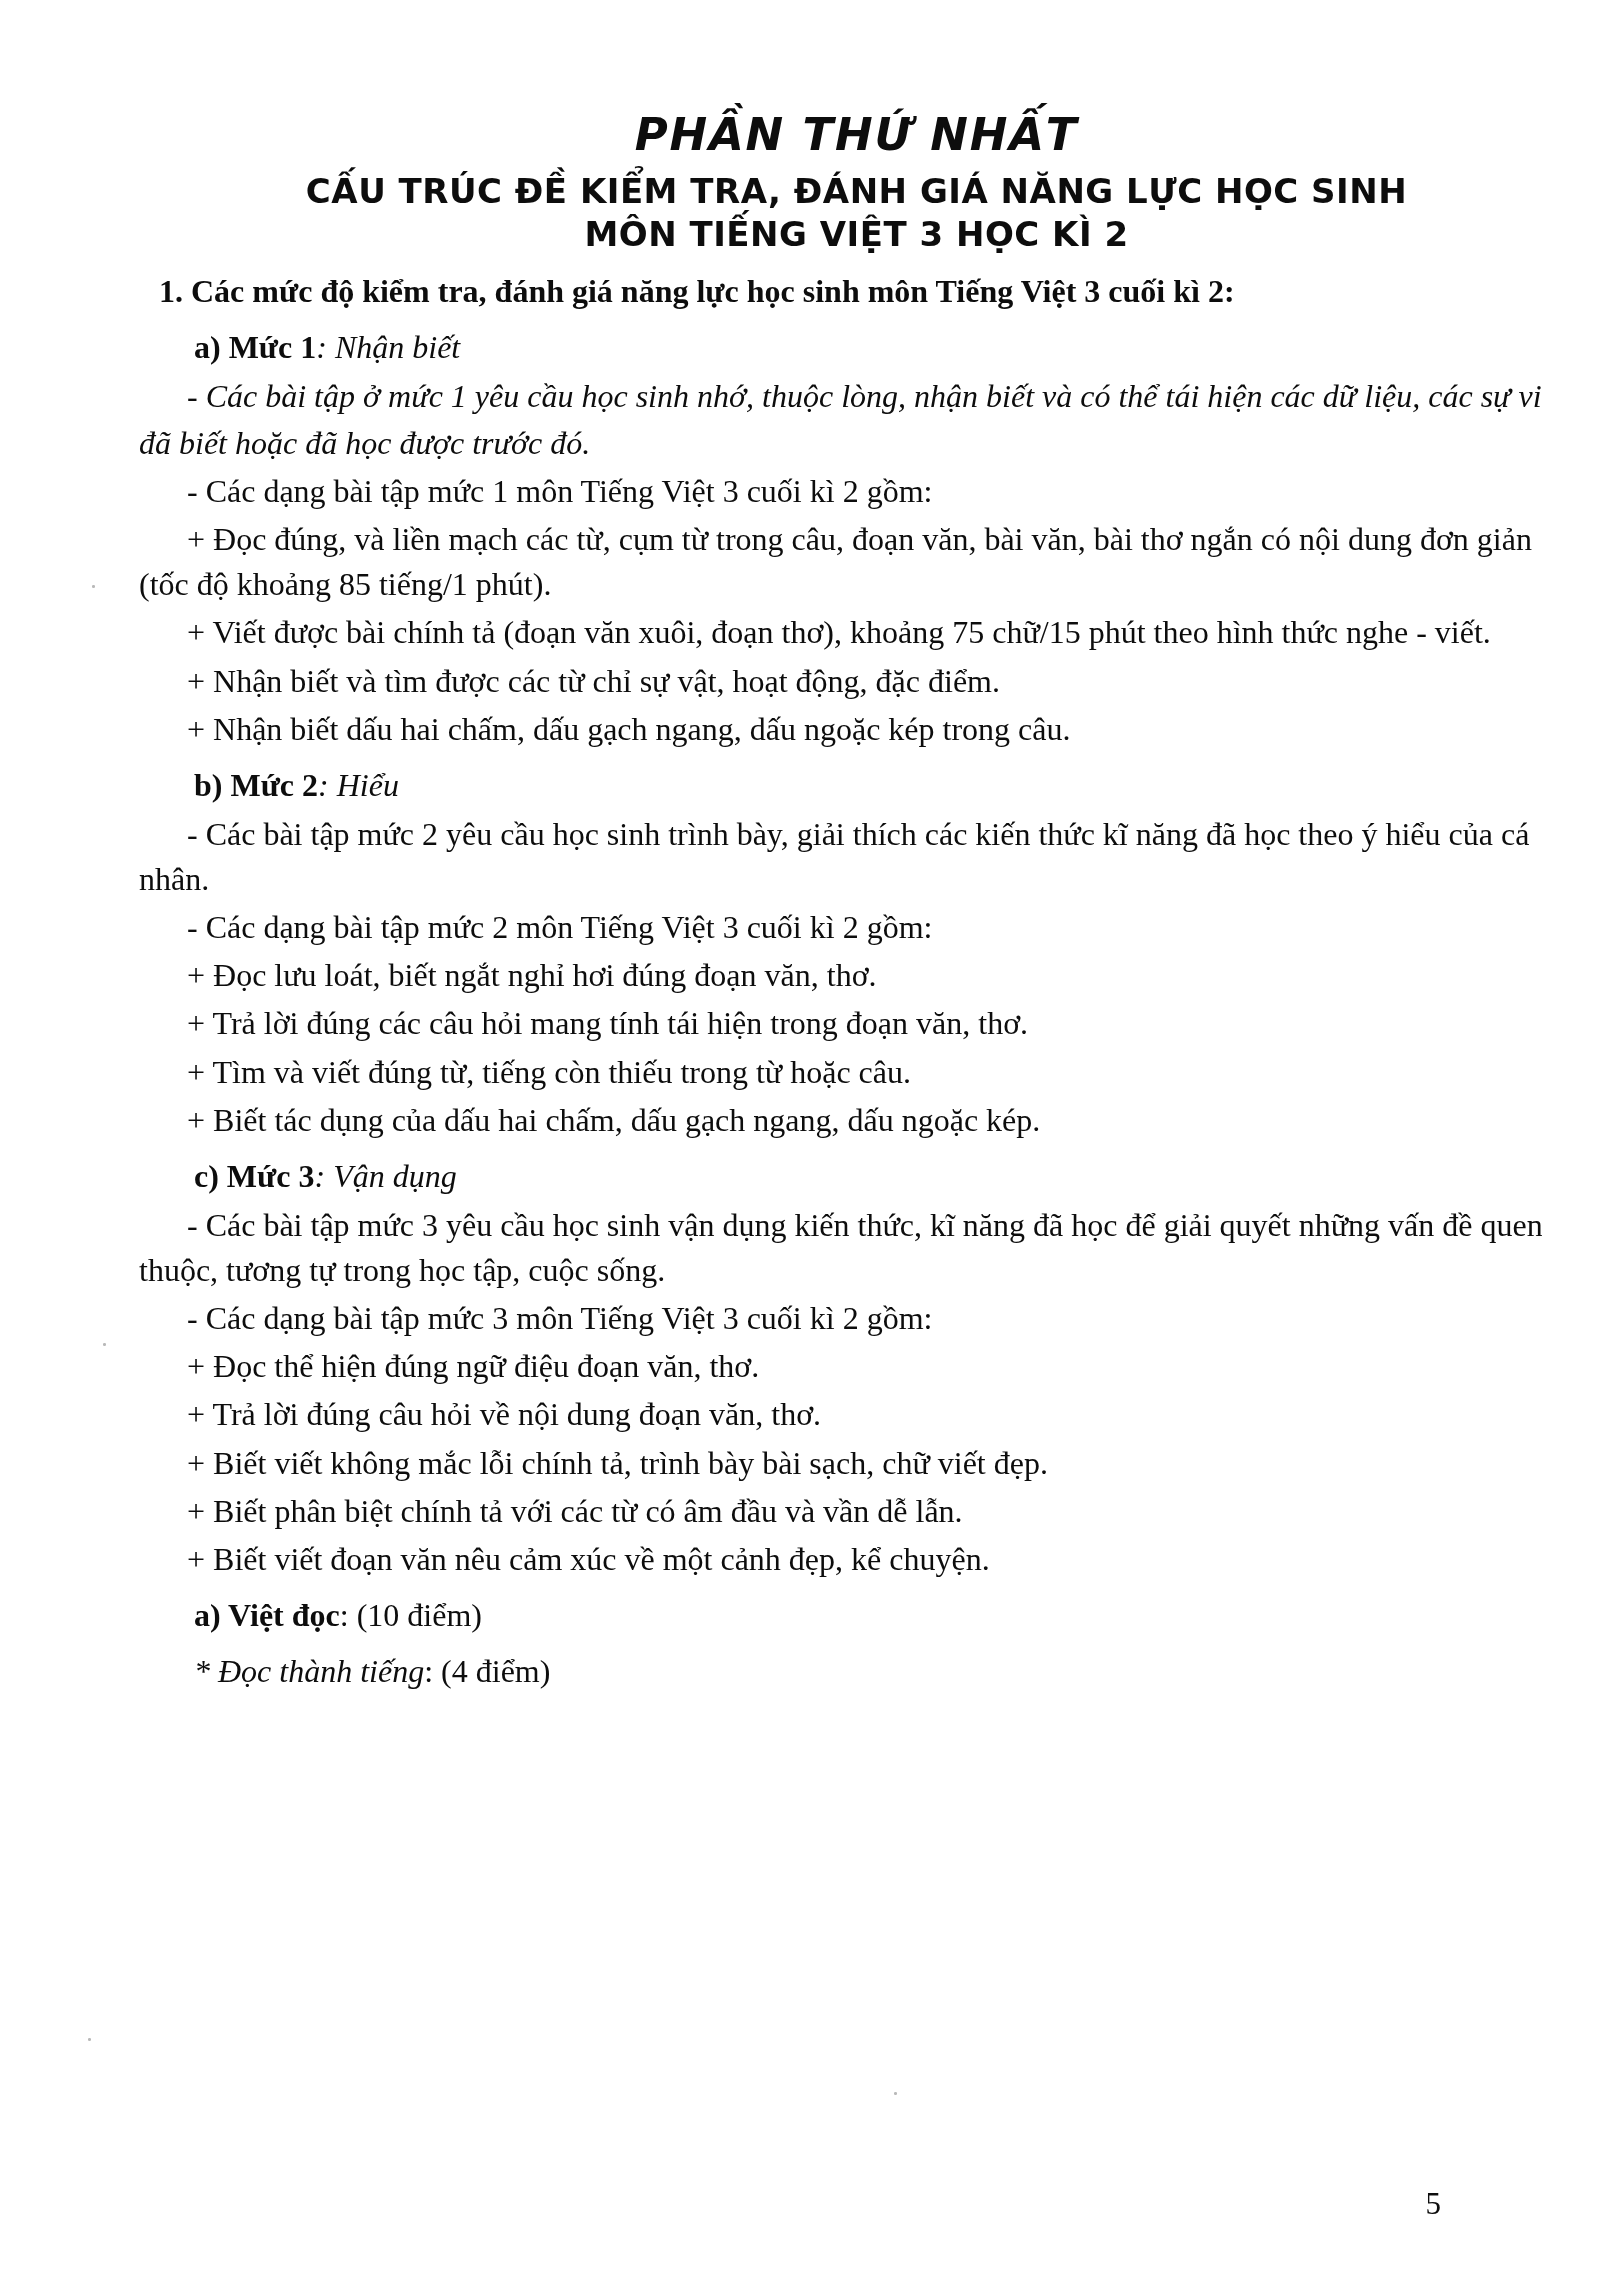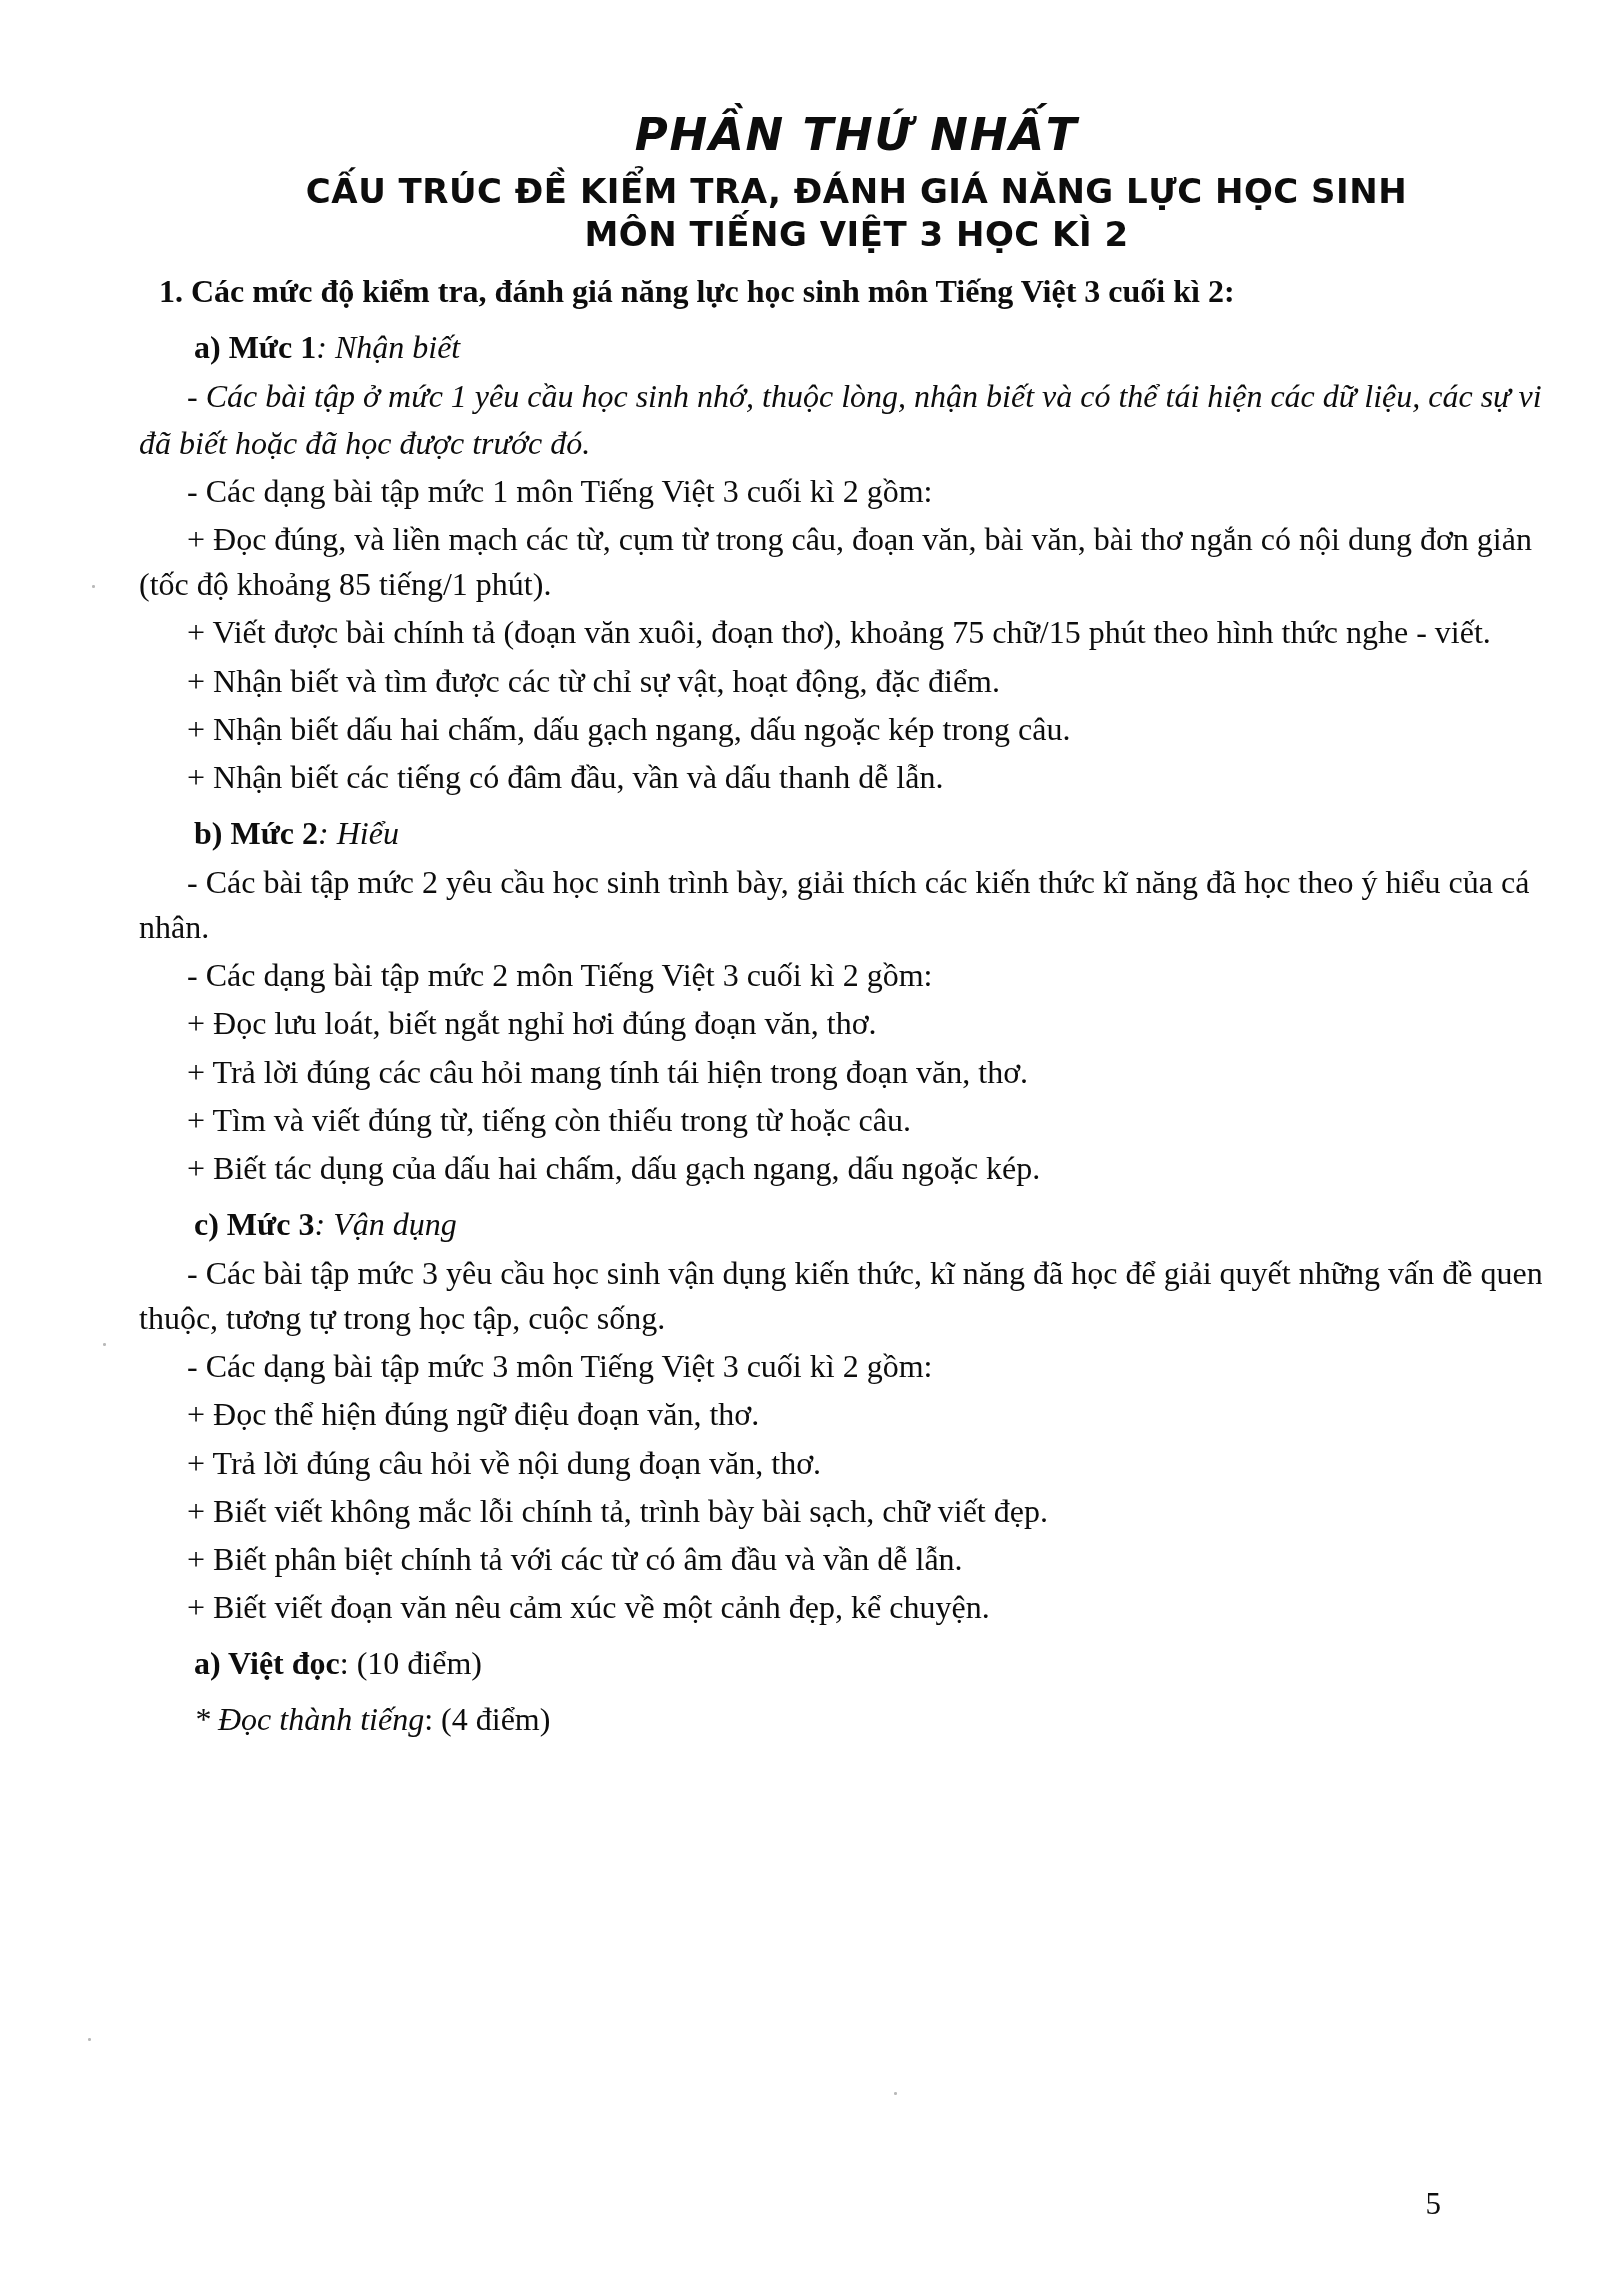--- a/index.html
+++ b/index.html
@@ -125,21 +125,20 @@
 
     <div class="lvl-head">
       <b>a) Mức 1</b><i>: Nhận biết</i>
     </div>
     <p class="p indent italic-block">- Các bài tập ở mức 1 yêu cầu học sinh nhớ, thuộc lòng, nhận biết và có thể tái hiện các dữ liệu, các sự việc đã biết hoặc đã học được trước đó.</p>
     <p class="p indent">- Các dạng bài tập mức 1 môn Tiếng Việt 3 cuối kì 2 gồm:</p>
     <p class="p indent">+ Đọc đúng, và liền mạch các từ, cụm từ trong câu, đoạn văn, bài văn, bài thơ ngắn có nội dung đơn giản (tốc độ khoảng 85 tiếng/1 phút).</p>
     <p class="p indent">+ Viết được bài chính tả (đoạn văn xuôi, đoạn thơ), khoảng 75 chữ/15 phút theo hình thức nghe - viết.</p>
     <p class="p indent">+ Nhận biết và tìm được các từ chỉ sự vật, hoạt động, đặc điểm.</p>
     <p class="p indent">+ Nhận biết dấu hai chấm, dấu gạch ngang, dấu ngoặc kép trong câu.</p>
-    <p class="p indent">+ Nhận biết các tiếng có đâm đầu, vần và dấu thanh dễ lẫn.</p>
 
     <div class="lvl-head">
       <b>b) Mức 2</b><i>: Hiểu</i>
     </div>
     <p class="p indent">- Các bài tập mức 2 yêu cầu học sinh trình bày, giải thích các kiến thức kĩ năng đã học theo ý hiểu của cá nhân.</p>
     <p class="p indent">- Các dạng bài tập mức 2 môn Tiếng Việt 3 cuối kì 2 gồm:</p>
     <p class="p indent">+ Đọc lưu loát, biết ngắt nghỉ hơi đúng đoạn văn, thơ.</p>
     <p class="p indent">+ Trả lời đúng các câu hỏi mang tính tái hiện trong đoạn văn, thơ.</p>
     <p class="p indent">+ Tìm và viết đúng từ, tiếng còn thiếu trong từ hoặc câu.</p>
     <p class="p indent">+ Biết tác dụng của dấu hai chấm, dấu gạch ngang, dấu ngoặc kép.</p>

